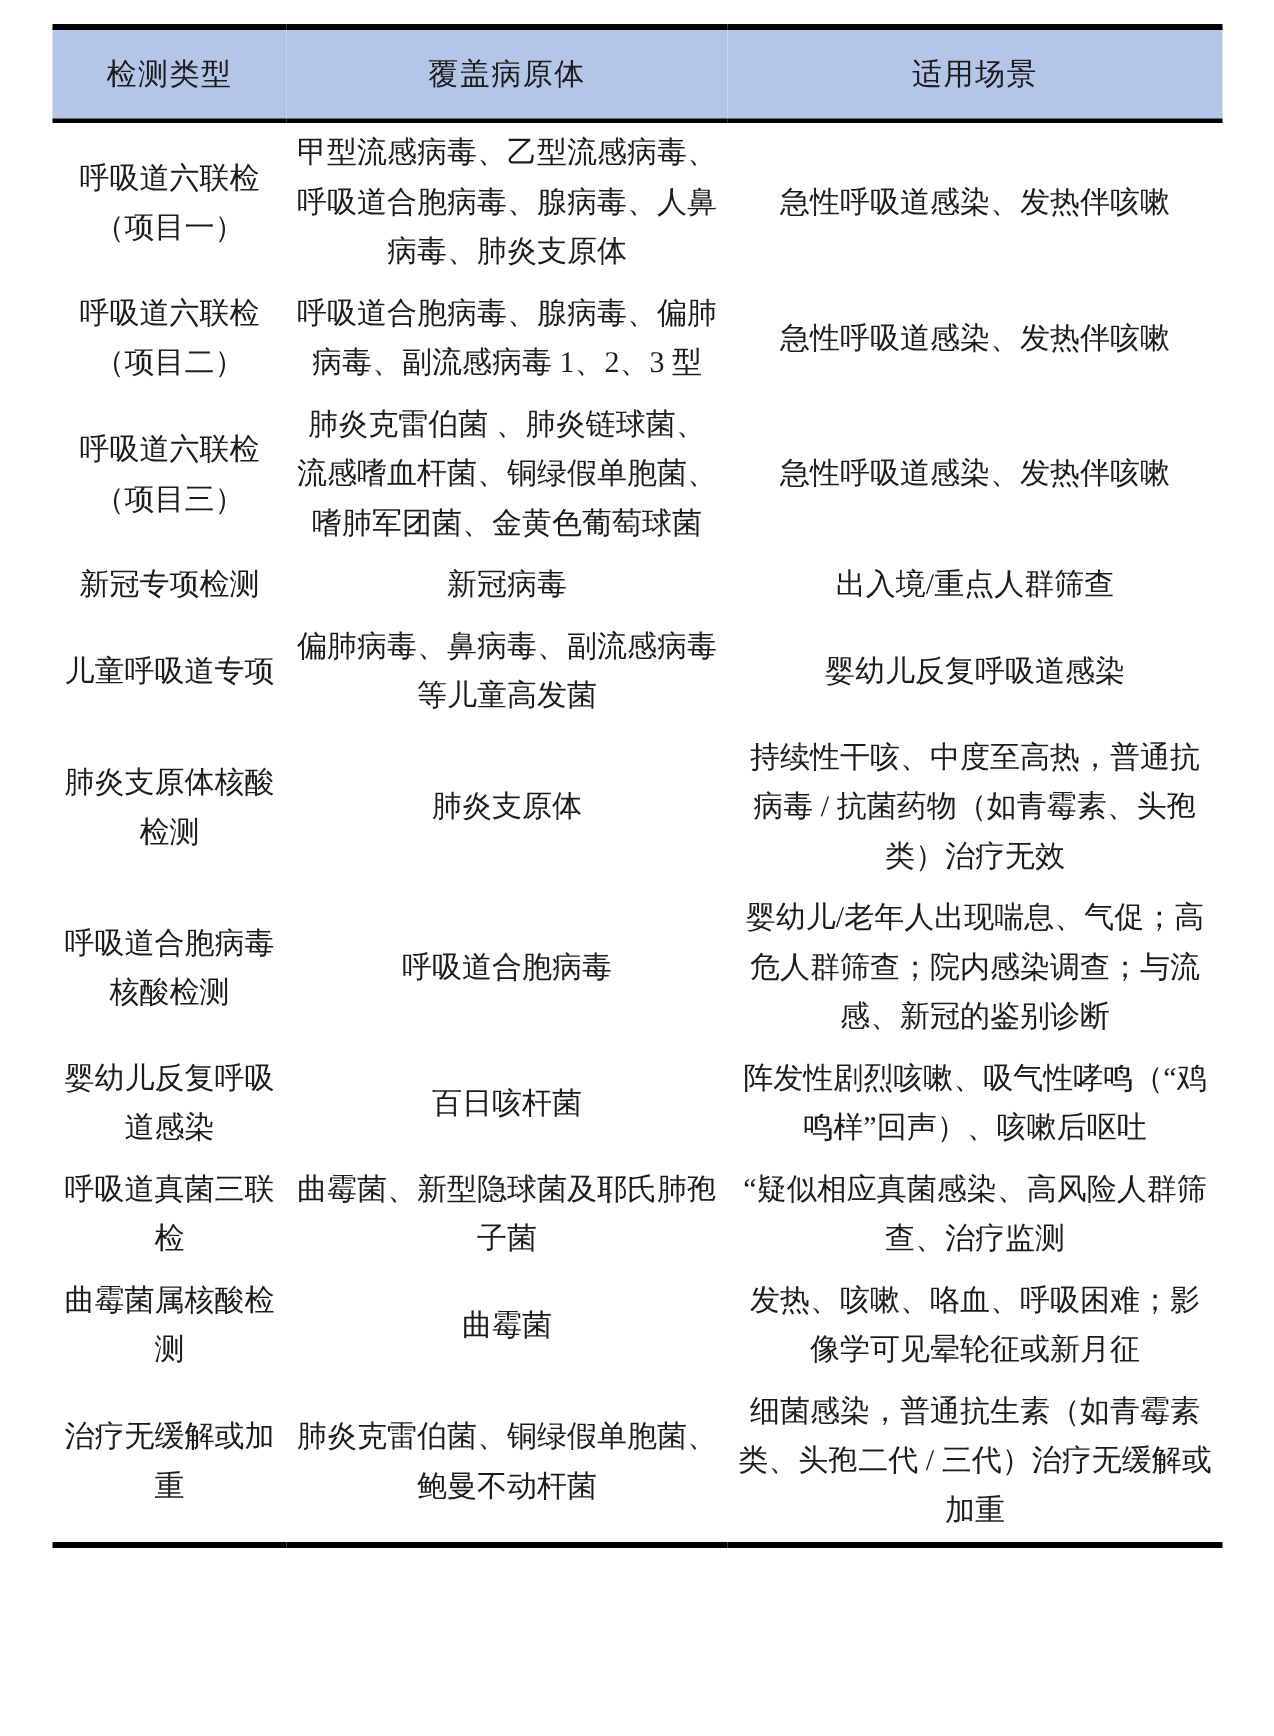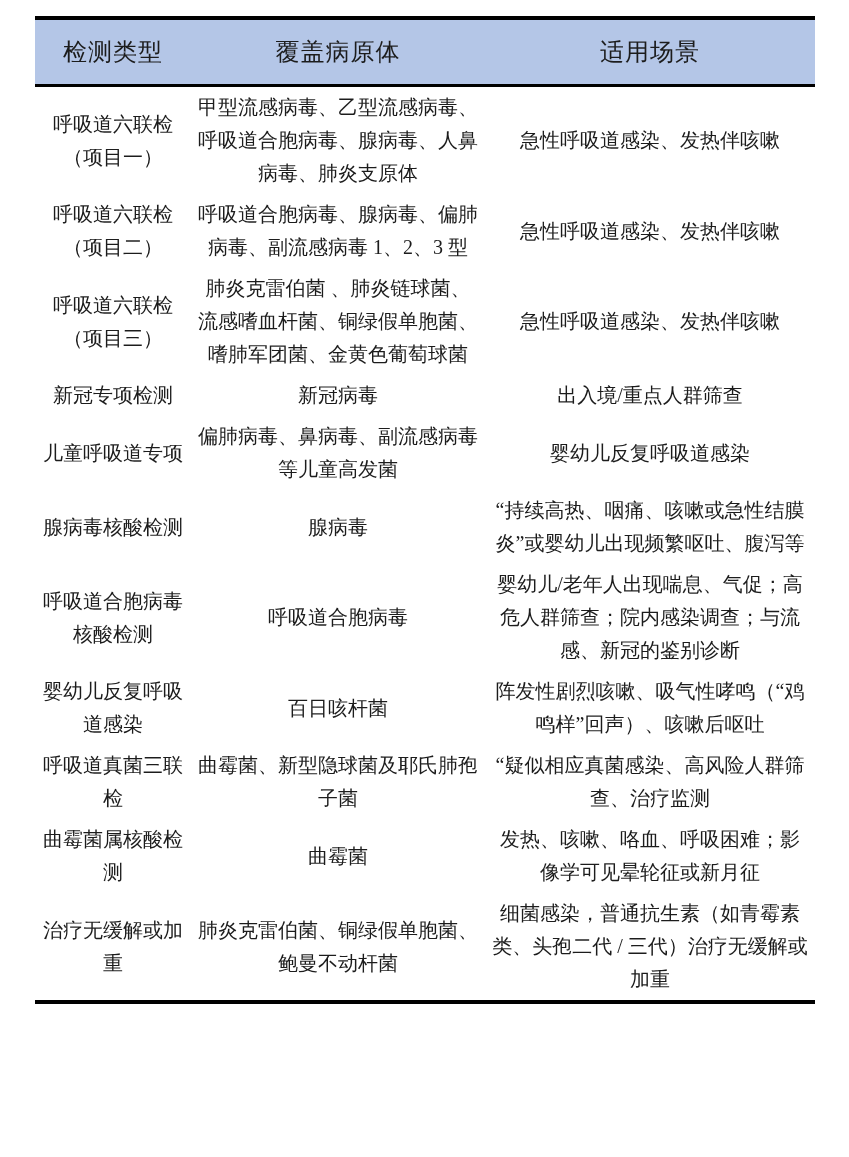--- a/index.html
+++ b/index.html
@@ -23,21 +23,21 @@
     text-align: center;
   }
   col.c0 { width: 156px; }
   col.c1 { width: 294px; }
   col.c2 { width: 330px; }
   thead tr {
     border-bottom: 3px solid #000000;
   }
   thead th {
     font-weight: normal;
-    font-size: 24px;
+    font-size: 20px;
     padding: 16px 4px;
     letter-spacing: 1px;
   }
   tbody td {
     padding: 4px 6px;
     line-height: 33px;
     vertical-align: middle;
     word-break: break-word;
   }
 </style>
@@ -78,23 +78,23 @@
           <td>新冠专项检测</td>
           <td>新冠病毒</td>
           <td>出入境/重点人群筛查</td>
         </tr>
         <tr>
           <td>儿童呼吸道专项</td>
           <td>偏肺病毒、鼻病毒、副流感病毒等儿童高发菌</td>
           <td>婴幼儿反复呼吸道感染</td>
         </tr>
         <tr>
-          <td>腺病毒核酸检测</td>
-          <td>腺病毒</td>
-          <td>“持续高热、咽痛、咳嗽或急性结膜炎”或婴幼儿出现频繁呕吐、腹泻等</td>
+          <td>肺炎支原体核酸检测</td>
+          <td>肺炎支原体</td>
+          <td>持续性干咳、中度至高热，普通抗病毒 / 抗菌药物（如青霉素、头孢类）治疗无效</td>
         </tr>
         <tr>
           <td>呼吸道合胞病毒核酸检测</td>
           <td>呼吸道合胞病毒</td>
           <td>婴幼儿/老年人出现喘息、气促；高危人群筛查；院内感染调查；与流感、新冠的鉴别诊断</td>
         </tr>
         <tr>
           <td>婴幼儿反复呼吸道感染</td>
           <td>百日咳杆菌</td>
           <td>阵发性剧烈咳嗽、吸气性哮鸣（“鸡鸣样”回声）、咳嗽后呕吐</td>

